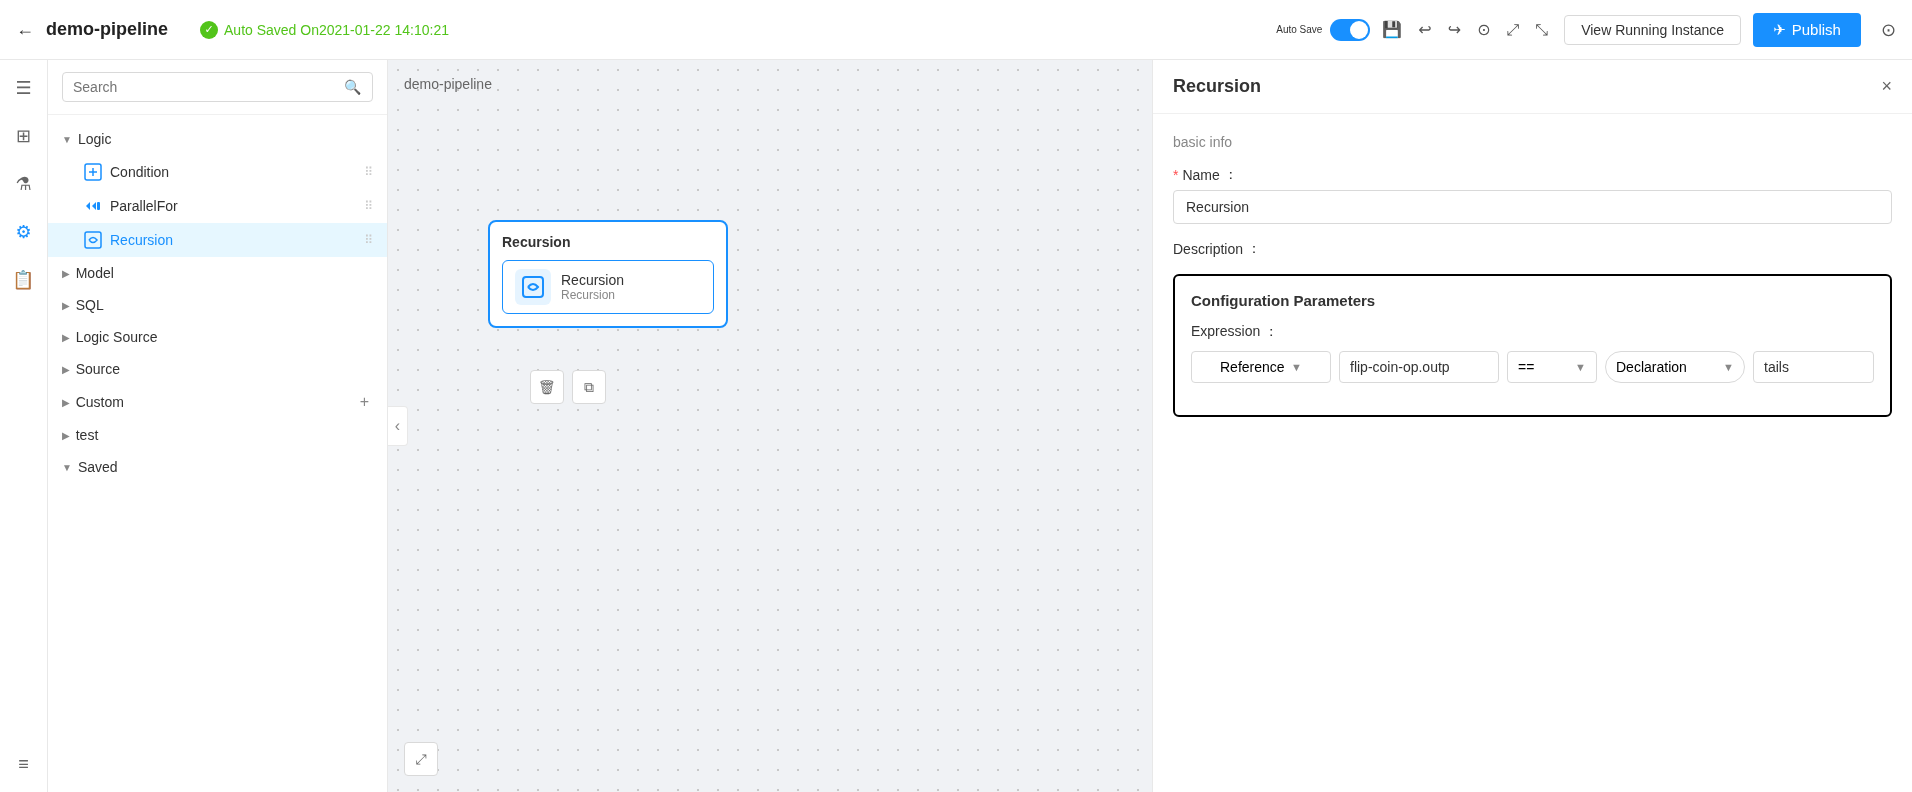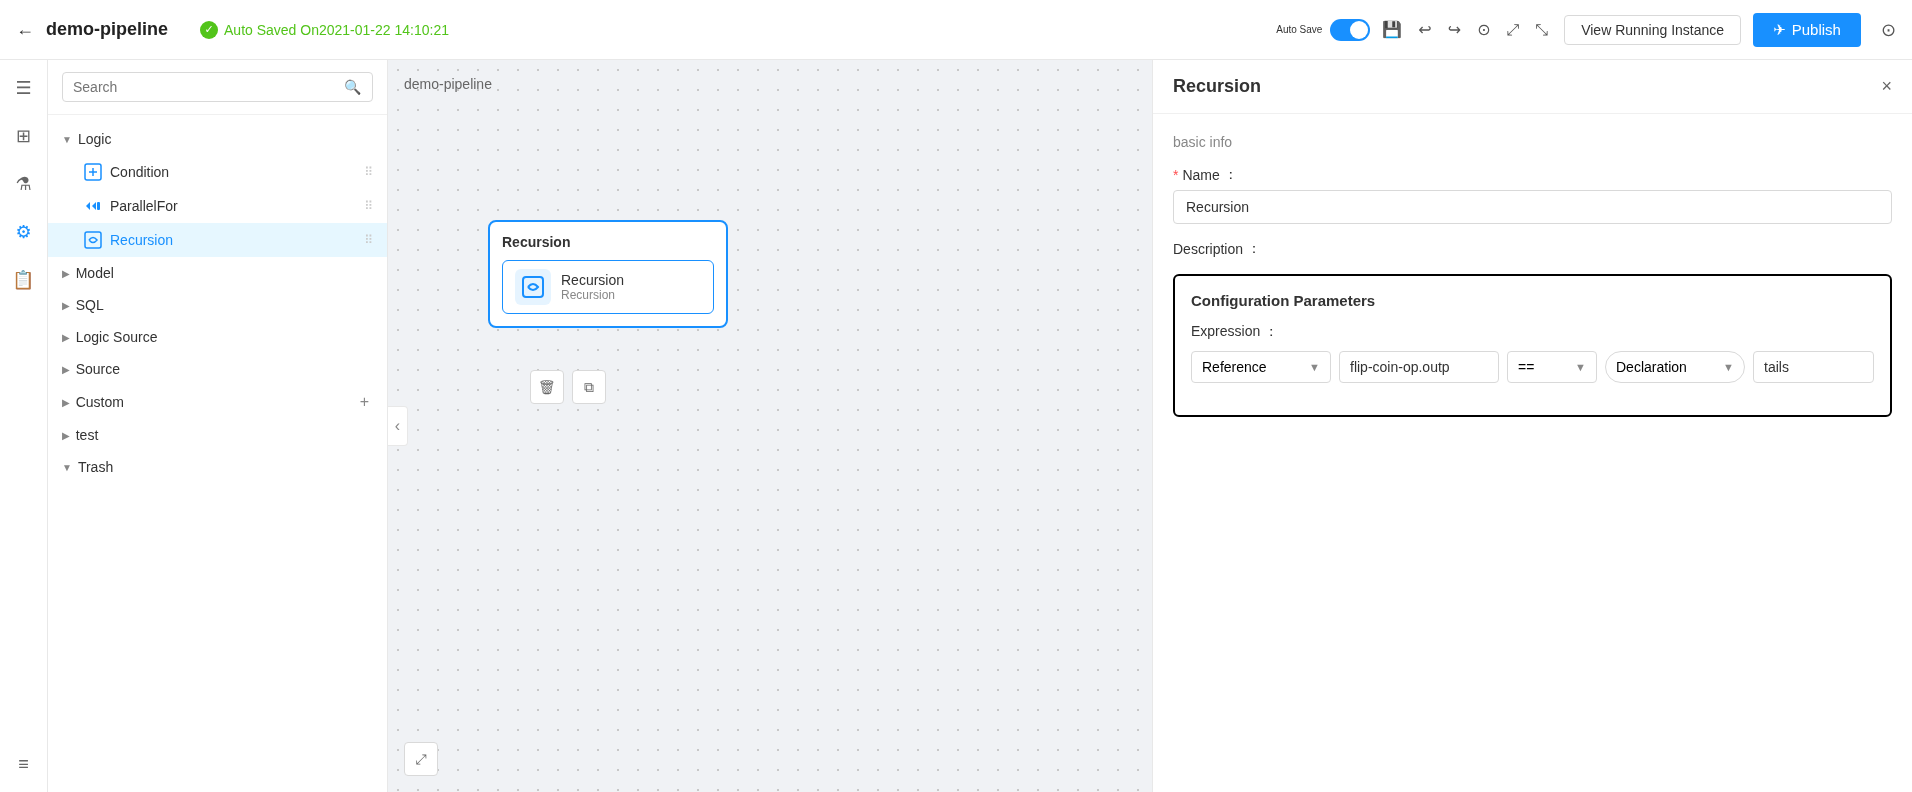--- a/index.html
+++ b/index.html
@@ -144,21 +144,21 @@
     }
     .config-section {
       margin-top: 8px; border: 2px solid #000000; border-radius: 6px; padding: 16px;
     }
     .config-section-title { font-size: 15px; font-weight: 600; color: #333; margin-bottom: 14px; }
     .expression-label { font-size: 14px; color: #333; margin-bottom: 10px; }
     .expression-row {
       display: flex; align-items: center; gap: 8px; flex-wrap: nowrap;
     }
     .expr-select {
-      border: 1px solid #d9d9d9; border-radius: 4px; padding: 7px 10px;
+      border: 1px solid #d9d9d9; border-radius: 4px; padding: 7px 28px;
       font-size: 14px; background: #fff; cursor: pointer; display: flex;
       align-items: center; gap: 6px; white-space: nowrap; min-width: 140px;
       justify-content: space-between;
     }
     .expr-input {
       border: 1px solid #d9d9d9; border-radius: 4px; padding: 7px 10px;
       font-size: 14px; min-width: 160px; outline: none; color: #333;
     }
     .expr-op-select {
       border: 1px solid #d9d9d9; border-radius: 4px; padding: 7px 10px;
@@ -295,21 +295,21 @@
           <span>Custom</span>
         </div>
         <span class="tree-item-plus">+</span>
       </div>
       <div class="tree-group-header">
         <span class="tree-arrow">▶</span>
         <span>test</span>
       </div>
       <div class="tree-group-header">
         <span class="tree-arrow">▼</span>
-        <span>Trash</span>
+        <span>Saved</span>
       </div>
     </div>
   </div>
 
   <div class="canvas-area">
     <span class="canvas-label">demo-pipeline</span>
     <div class="canvas-node">
       <div class="canvas-node-title">Recursion</div>
       <div class="canvas-node-inner">
         <div class="node-icon-wrap">

